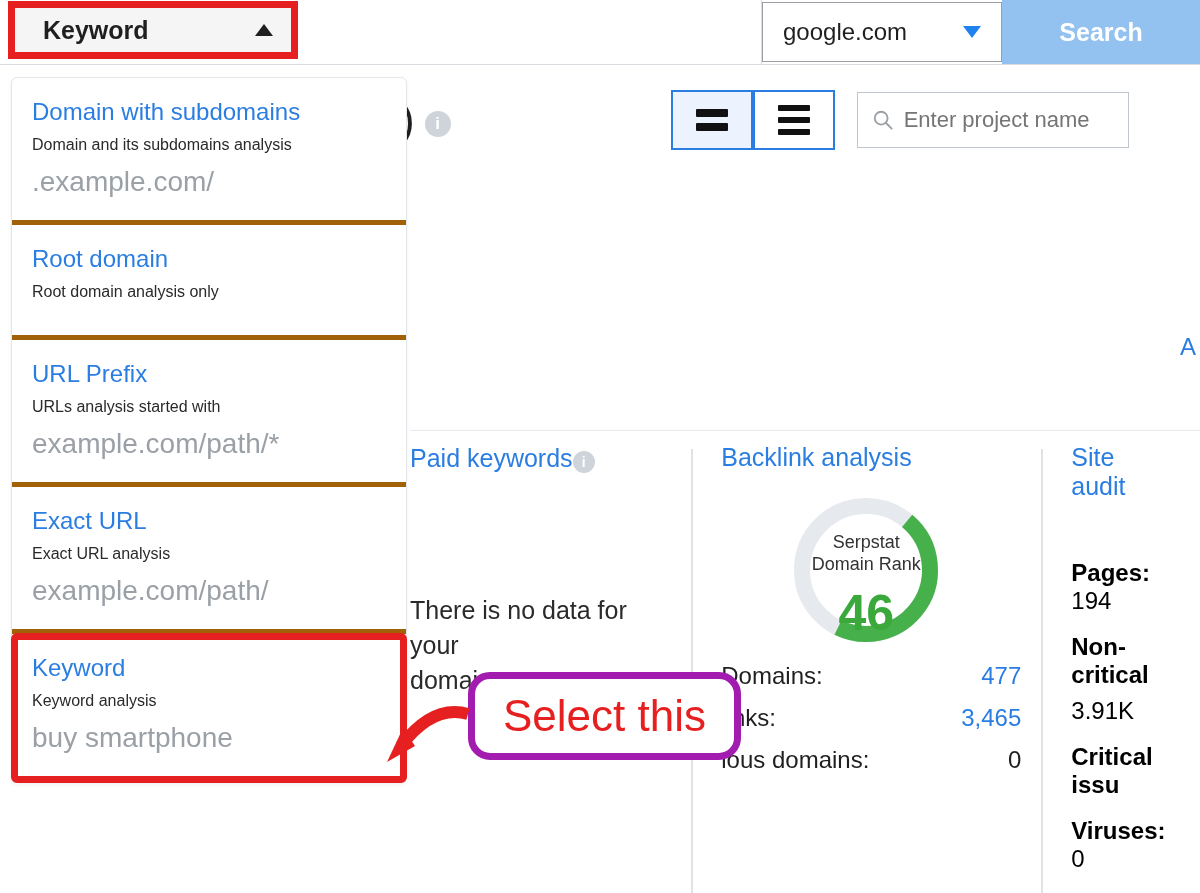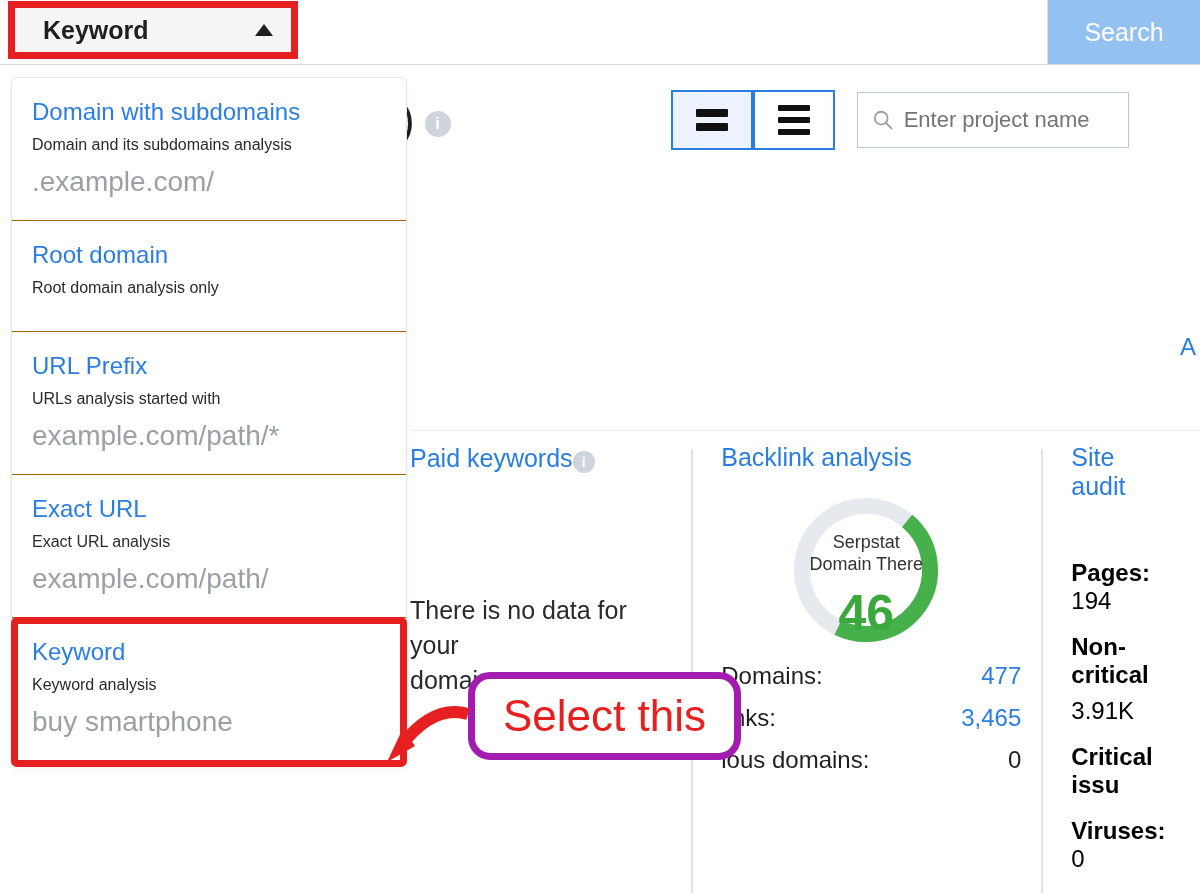--- a/index.html
+++ b/index.html
@@ -22,31 +22,31 @@
     .search-input { flex: 1; border: none; border-right: 1px solid #d9dde2; }
     .db-select {
       width: 240px; display: flex; align-items: center; justify-content: space-between;
       padding: 0 20px; border: 1px solid #9aa0a6; margin: 2px 0; font-size: 24px; color: #1f1f1f;
     }
     .db-select .caret-down {
       width: 0; height: 0; border-left: 9px solid transparent;
       border-right: 9px solid transparent; border-top: 12px solid #1f82ef;
     }
     .search-btn {
-      width: 152px; background: #93c1f0; color: #fff; font-size: 25px;
-      display: flex; align-items: center; justify-content: center; border: none;
+      width: 198px; background: #93c1f0; color: #fff; font-size: 25px;
+      display: flex; align-items: center; justify-content: center; border: none; font-weight: bold;
     }
 
     
     .dropdown {
       position: absolute; top: 77px; left: 11px; width: 396px;
       background: #fff; border: 1px solid #e3e6ea; border-radius: 6px;
       box-shadow: 0 2px 4px rgba(0,0,0,0.06); z-index: 15;
     }
-    .dd-item { padding: 20px 20px 22px 20px; border-bottom: 1px solid #a16207; }
+    .dd-item { padding: 20px 20px 22px 20px; border-bottom: 5px solid #a16207; }
     .dd-item:last-child { border-bottom: none; }
     .dd-title { color: #2a7de1; font-size: 24px; margin-bottom: 10px; }
     .dd-desc { color: #2a2a2a; font-size: 16px; margin-bottom: 12px; }
     .dd-example { color: #9aa0a6; font-size: 28px; }
     .dd-item.highlight {
       border: 7px solid #e62020; border-radius: 6px; padding: 14px 14px 22px 14px;
       position: relative; margin: -1px;
     }
 
     
@@ -118,20 +118,24 @@
 </head>
 <body>
 
 <div class="topbar">
   <div class="keyword-select">
     <span class="label">Keyword</span>
     <span class="caret-up"></span>
   </div>
   <div class="topbar-spacer"></div>
   <input class="search-input" type="text" style="">
+  <div class="db-select">
+    <span>google.com</span>
+    <span class="caret-down"></span>
+  </div>
   <button class="search-btn">Search</button>
 </div>
 
 <div class="page-area">
   <div class="title-row">
     <span class="title-paren">)</span>
     <span class="info-circle">i</span>
     <div class="view-toggles">
       <div class="toggle active">
         <div class="bars">
@@ -173,21 +177,21 @@
     <div class="card" style="width:350px">
       <h3>Backlink analysis</h3>
       <div class="donut-wrap">
         <div class="donut">
           <svg width="160" height="160" viewBox="0 0 160 160">
             <circle cx="80" cy="80" r="64" fill="none" stroke="#e6e9ed" stroke-width="16"></circle>
             <circle cx="80" cy="80" r="64" fill="none" stroke="#46b14a" stroke-width="16" stroke-dasharray="185 402" stroke-dashoffset="0" transform="rotate(-50 80 80)"></circle>
           </svg>
           <div class="donut-label">
             <span>Serpstat</span><br>
-            <span>Domain There</span>
+            <span>Domain Rank</span>
           </div>
           <div class="donut-value">46</div>
         </div>
       </div>
       <div class="stat-row">
         <span>Domains:</span>
         <span class="val">477</span>
       </div>
       <div class="stat-row">
         <span>links:</span>

